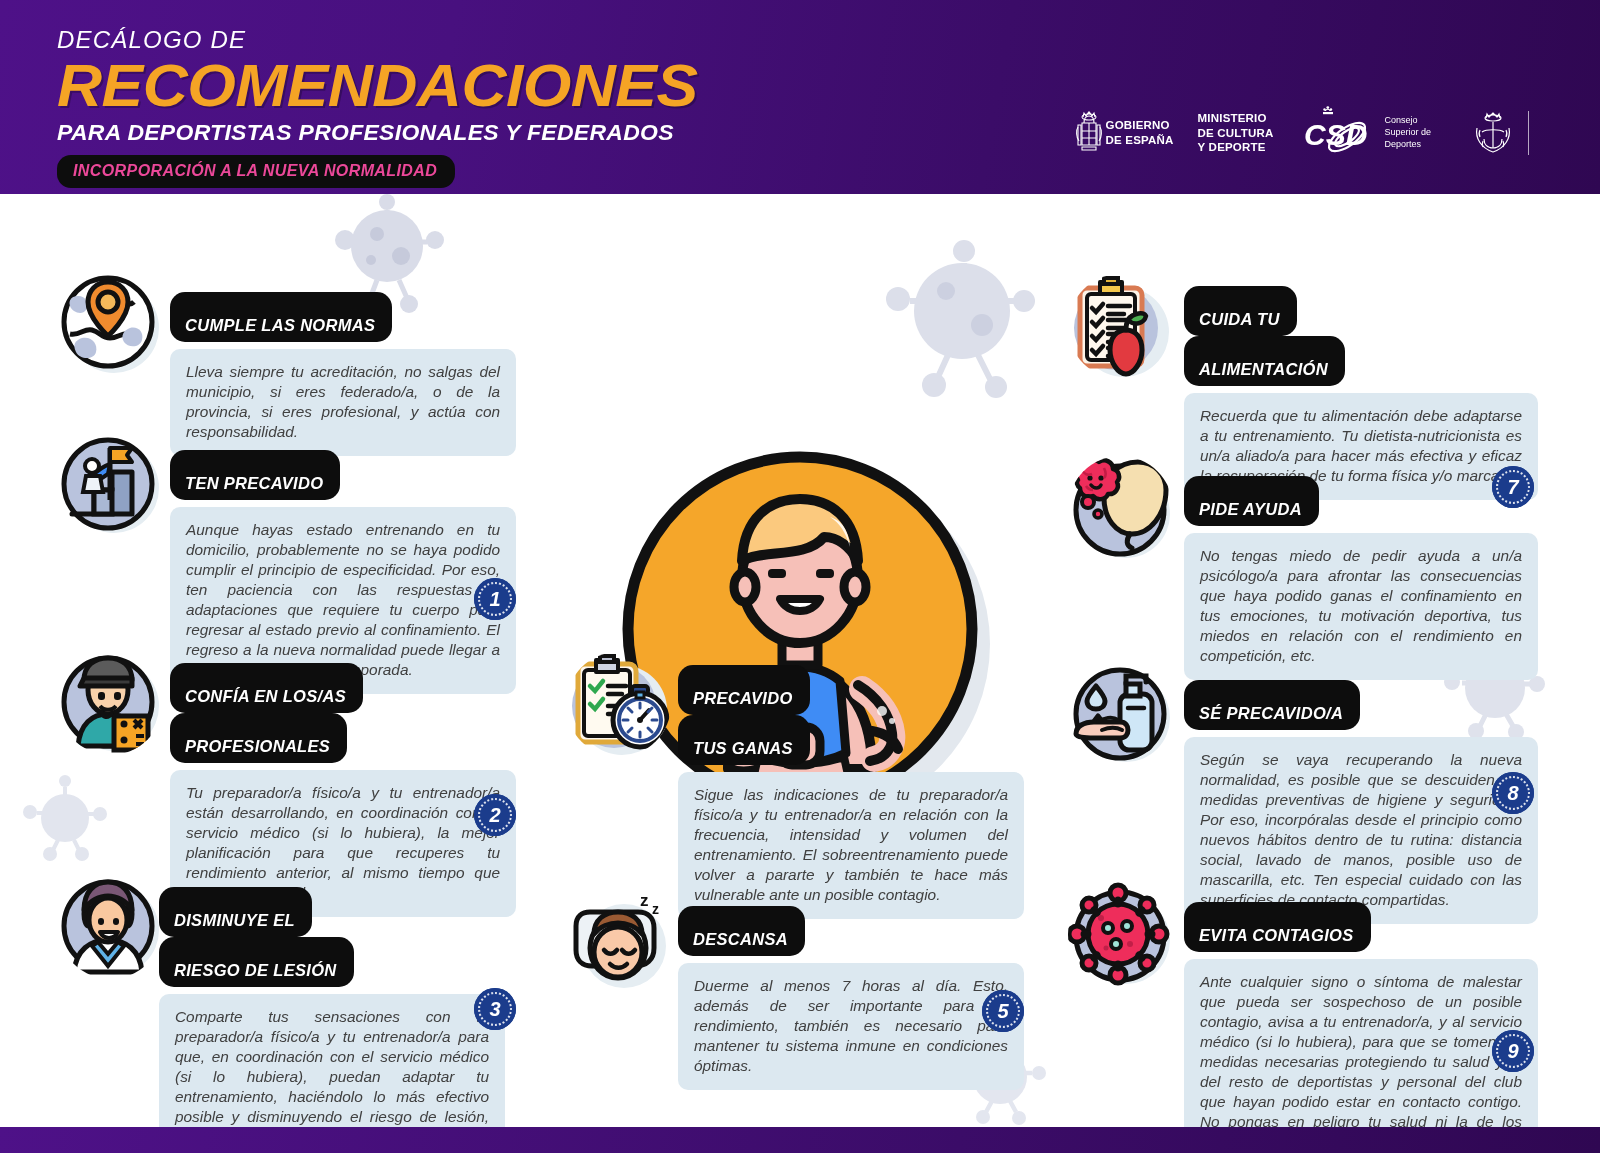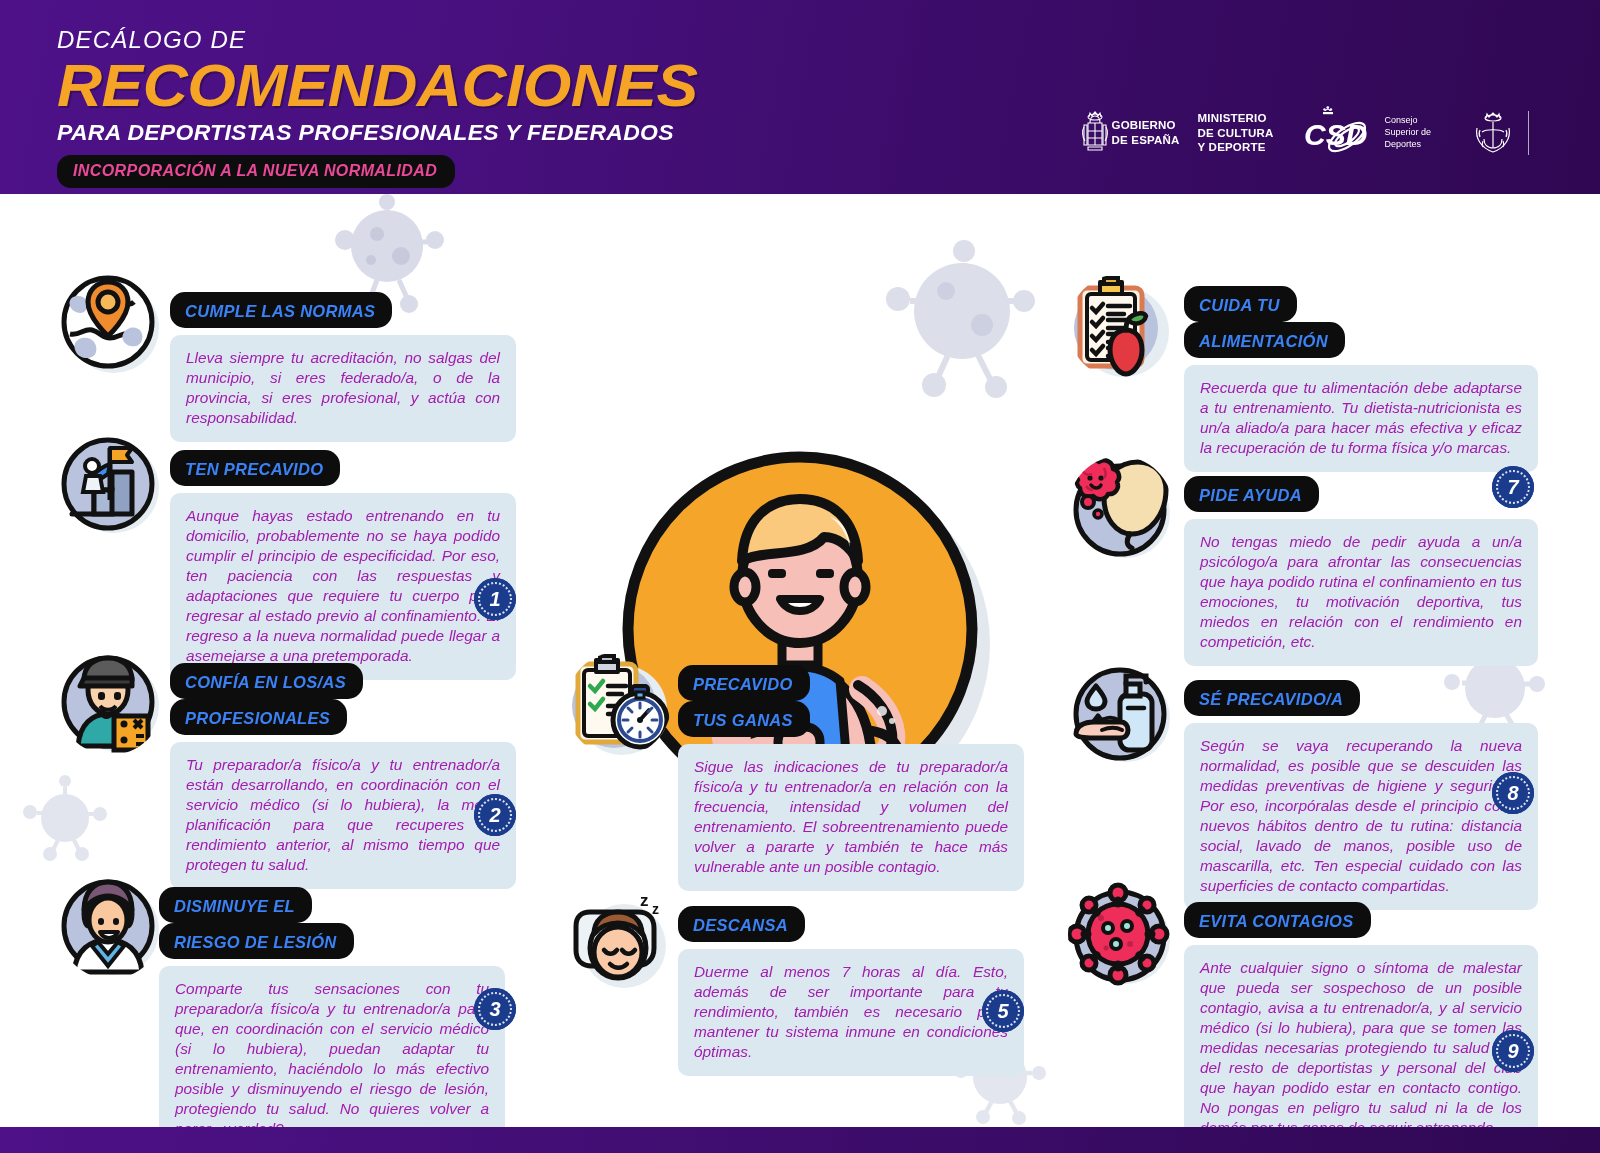--- a/index.html
+++ b/index.html
@@ -64,32 +64,32 @@
   .virus { position:absolute; opacity:1; }
 
   
   .card { position:absolute; }
   .card-icon {
     position:absolute; left:0; top:0; width:105px; height:105px;
     border-radius:50%;
   }
   .card-body { position:absolute; }
   .title-pill {
-    display:inline-block; background:#0d0d0d; color:#3b82f6;
+    display:inline-block; background:#0d0d0d; color:#ffffff;
     font-size:16.5px; font-weight:bold; font-style:italic;
-    padding:10px 17px 7px 15px; border-radius:15px;
+    padding:24px 17px 7px 15px; border-radius:15px;
     letter-spacing:0.3px; white-space:nowrap;
   }
   .bubble {
     background:#dce8f0; border-radius:10px;
     padding:13px 16px 14px 16px; margin-top:7px;
     position:relative;
   }
   .bubble p {
-    font-size:15.4px; font-style:italic; color:#a21caf;
+    font-size:15.4px; font-style:italic; color:#404040;
     line-height:1.30; text-align:justify; text-justify:inter-word;
   }
   .badge {
     position:absolute; width:42px; height:42px; border-radius:50%;
     background:#1b3c8c;
     display:flex; align-items:center; justify-content:center;
     color:#ffffff; font-size:20px; font-weight:bold; font-style:italic;
     box-shadow:inset 0 0 0 3px #1b3c8c;
     z-index:5;
   }
@@ -128,21 +128,21 @@
           <path d="M10 38h14v3H10z"></path>
         </g>
         <circle cx="17" cy="4" r="1.3" fill="#fff"></circle>
       </svg>
       <div class="logo-text">
         <div>GOBIERNO</div>
         <div>DE ESPAÑA</div>
       </div>
     </div>
 
-    <div class="logo-grp" style="margin-left:18px">
+    <div class="logo-grp" style="margin-left:24px">
       <div class="logo-text">
         <div>MINISTERIO</div>
         <div>DE CULTURA</div>
         <div>Y DEPORTE</div>
       </div>
     </div>
 
     <div class="logo-grp csd-wrap" style="margin-left:30px">
       <svg width="74" height="56" viewBox="0 0 74 56">
         <g fill="#fff">
@@ -498,21 +498,21 @@
           <circle cx="33" cy="22" r="2.6" fill="#111"></circle>
         <path d="M23 29c3 4 8 4 10 0" fill="none" stroke="#111" stroke-width="3.5" stroke-linecap="round"></path>
         <path d="M14 14c2 4 6 6 10 4M36 12c2 4 2 8 0 10M18 30c2 3 4 4 7 4" fill="none" stroke="#c41c45" stroke-width="2.6"></path>
       </g>
       <circle cx="20" cy="46" r="6" fill="#ee2d5b" stroke="#111" stroke-width="4"></circle>
       <circle cx="30" cy="58" r="4" fill="#ee2d5b" stroke="#111" stroke-width="3.6"></circle>
     </svg>
     <div class="card-body" style="left:116px; top:20px; width:354px;">
       <div class="title-pill">PIDE AYUDA</div>
       <div class="bubble">
-        <p>No tengas miedo de pedir ayuda a un/a psicólogo/a para afrontar las consecuencias que haya podido rutina el confinamiento en tus emociones, tu motivación deportiva, tus miedos en relación con el rendimiento en competición, etc.</p>
+        <p>No tengas miedo de pedir ayuda a un/a psicólogo/a para afrontar las consecuencias que haya podido ganas el confinamiento en tus emociones, tu motivación deportiva, tus miedos en relación con el rendimiento en competición, etc.</p>
       </div>
     </div>
     <div class="badge" style="left:424px; top:316px;">
         <span>8</span>
       </div>
   </div>
 
   <div class="card" style="left:1068px; top:466px; width:470px;">
     <svg class="card-icon" viewBox="0 0 105 105">
       <circle cx="58" cy="58" r="44" fill="#e5edf2"></circle>

